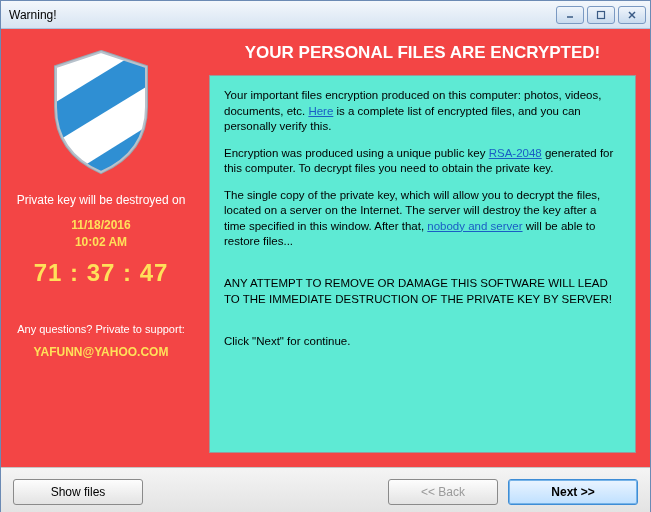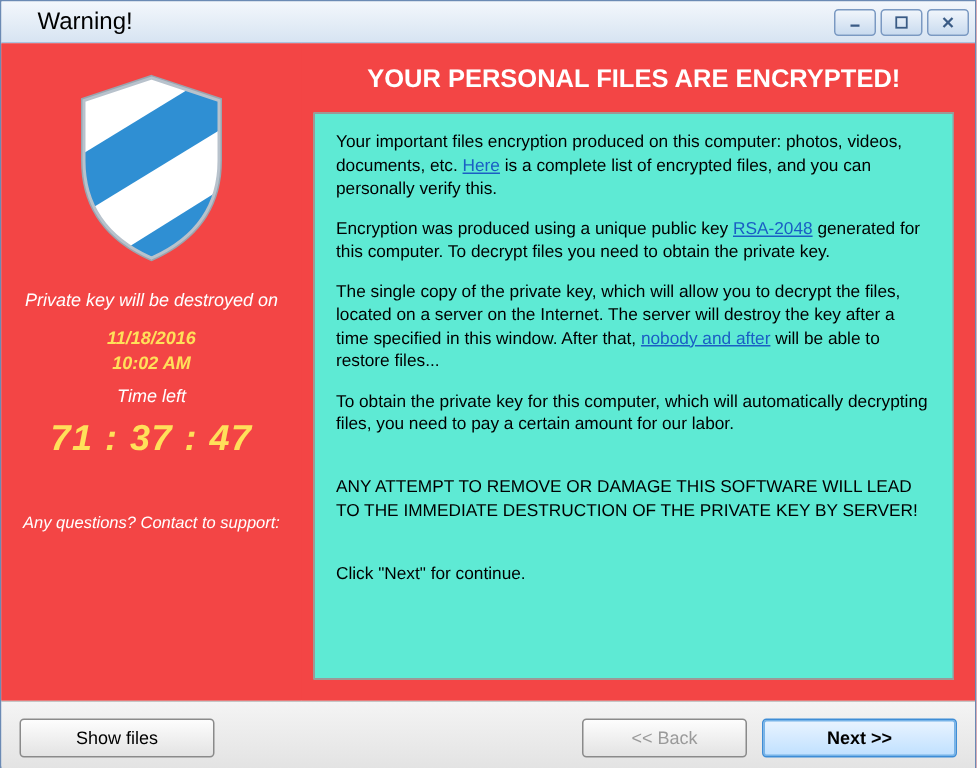--- a/index.html
+++ b/index.html
@@ -1,24 +1,24 @@
 <!DOCTYPE html>
 <html><head>
 <meta charset="utf-8">
 <style>
   * { box-sizing: border-box; margin: 0; padding: 0; }
   body { font-family: Tahoma, Arial, sans-serif; background: #fff; width: 651px; height: 512px; overflow: hidden; }
   .window { width: 651px; height: 512px; border: 1px solid #6b8ab4; background: #fff; }
   .titlebar { height: 28px; background: linear-gradient(to bottom, #f3f7fc, #d7e4f2); display: flex; align-items: center; padding: 0 4px; border-bottom: 1px solid #aac1de; }
-  .titlebar-text { font-size: 16px; color: #000; padding-left: 4px; flex: 1; margin-left: 16px; }
+  .titlebar-text { font-size: 12px; color: #000; padding-left: 4px; flex: 1; }
   .win-controls { display: flex; gap: 3px; }
   .win-btn { width: 28px; height: 18px; border: 1px solid #7a99c2; border-radius: 3px; background: linear-gradient(to bottom,#f0f5fb,#c9dbef); display: flex; align-items: center; justify-content: center; font-size: 10px; color: #3a5b85; cursor: default; }
   .win-btn svg { width: 10px; height: 10px; }
   .content { display: flex; height: 438px; background: #f34545; }
-  .left { width: 200px; background: #f34545; color: #fff; text-align: center; padding: 18px 10px 10px 10px; font-size: 12px; font-style: italic; }
+  .left { width: 200px; background: #f34545; color: #fff; text-align: center; padding: 18px 10px 10px 10px; font-size: 12px; }
   .shield-wrap { display: flex; justify-content: center; margin-bottom: 16px; }
   .left .label { margin-top: 6px; }
   .date { color: #ffe05a; font-weight: bold; font-size: 12px; margin-top: 10px; line-height: 1.4; }
   .timeleft-lbl { margin-top: 22px; }
   .countdown { color: #ffe05a; font-weight: bold; font-size: 24px; margin-top: 8px; letter-spacing: 1px; }
   .support-lbl { margin-top: 36px; font-size: 11px; }
   .support-email { color: #ffe05a; font-weight: bold; font-size: 12px; margin-top: 10px; }
   .right { flex: 1; background: #f34545; padding: 14px 14px 10px 8px; }
   .headline { color: #ffffff; font-weight: bold; font-size: 17px; text-align: center; margin-bottom: 12px; }
   .textbox { background: #5eead4; border: 1px solid #999; padding: 12px 14px; font-size: 11.5px; color: #000; height: 378px; overflow: hidden; line-height: 1.35; }
@@ -75,38 +75,37 @@
             <polygon points="28,125 100,80 100,130 55,130" fill="#2f8fd3"></polygon>
           </g>
           <use href="#sh" fill="none" stroke="#b8c2cc" stroke-width="2"></use>
         </svg>
       </div>
       <div class="label">Private key will be destroyed on</div>
       <div class="date">
         <span>11/18/2016</span><br>
         <span>10:02 AM</span>
       </div>
-      <div class="label timeleft-lbl">Time left</div>
       <div class="countdown">71 : 37 : 47</div>
-      <div class="support-lbl">Any questions? Contact to support:</div>
+      <div class="support-lbl">Any questions? Private to support:</div>
+      <div class="support-email">YAFUNN@YAHOO.COM</div>
     </div>
 
     <div class="right">
       <div class="headline">YOUR PERSONAL FILES ARE ENCRYPTED!</div>
       <div class="textbox">
         <p>
           <span>Your important files encryption produced on this computer: photos, videos, documents, etc. </span><a href="#">Here</a><span> is a complete list of encrypted files, and you can personally verify this.</span>
         </p>
         <p>
           <span>Encryption was produced using a unique public key </span><a href="#">RSA-2048</a><span> generated for this computer. To decrypt files you need to obtain the private key.</span>
         </p>
         <p>
-          <span>The single copy of the private key, which will allow you to decrypt the files, located on a server on the Internet. The server will destroy the key after a time specified in this window. After that, </span><a href="#">nobody and after</a><span> will be able to restore files...</span>
+          <span>The single copy of the private key, which will allow you to decrypt the files, located on a server on the Internet. The server will destroy the key after a time specified in this window. After that, </span><a href="#">nobody and server</a><span> will be able to restore files...</span>
         </p>
-        <p>To obtain the private key for this computer, which will automatically decrypting files, you need to pay a certain amount for our labor.</p>
         <br>
         <p>ANY ATTEMPT TO REMOVE OR DAMAGE THIS SOFTWARE WILL LEAD TO THE IMMEDIATE DESTRUCTION OF THE PRIVATE KEY BY SERVER!</p>
         <br>
         <p>Click "Next" for continue.</p>
       </div>
     </div>
   </div>
 
   <div class="footer">
     <button class="btn show">Show files</button>

